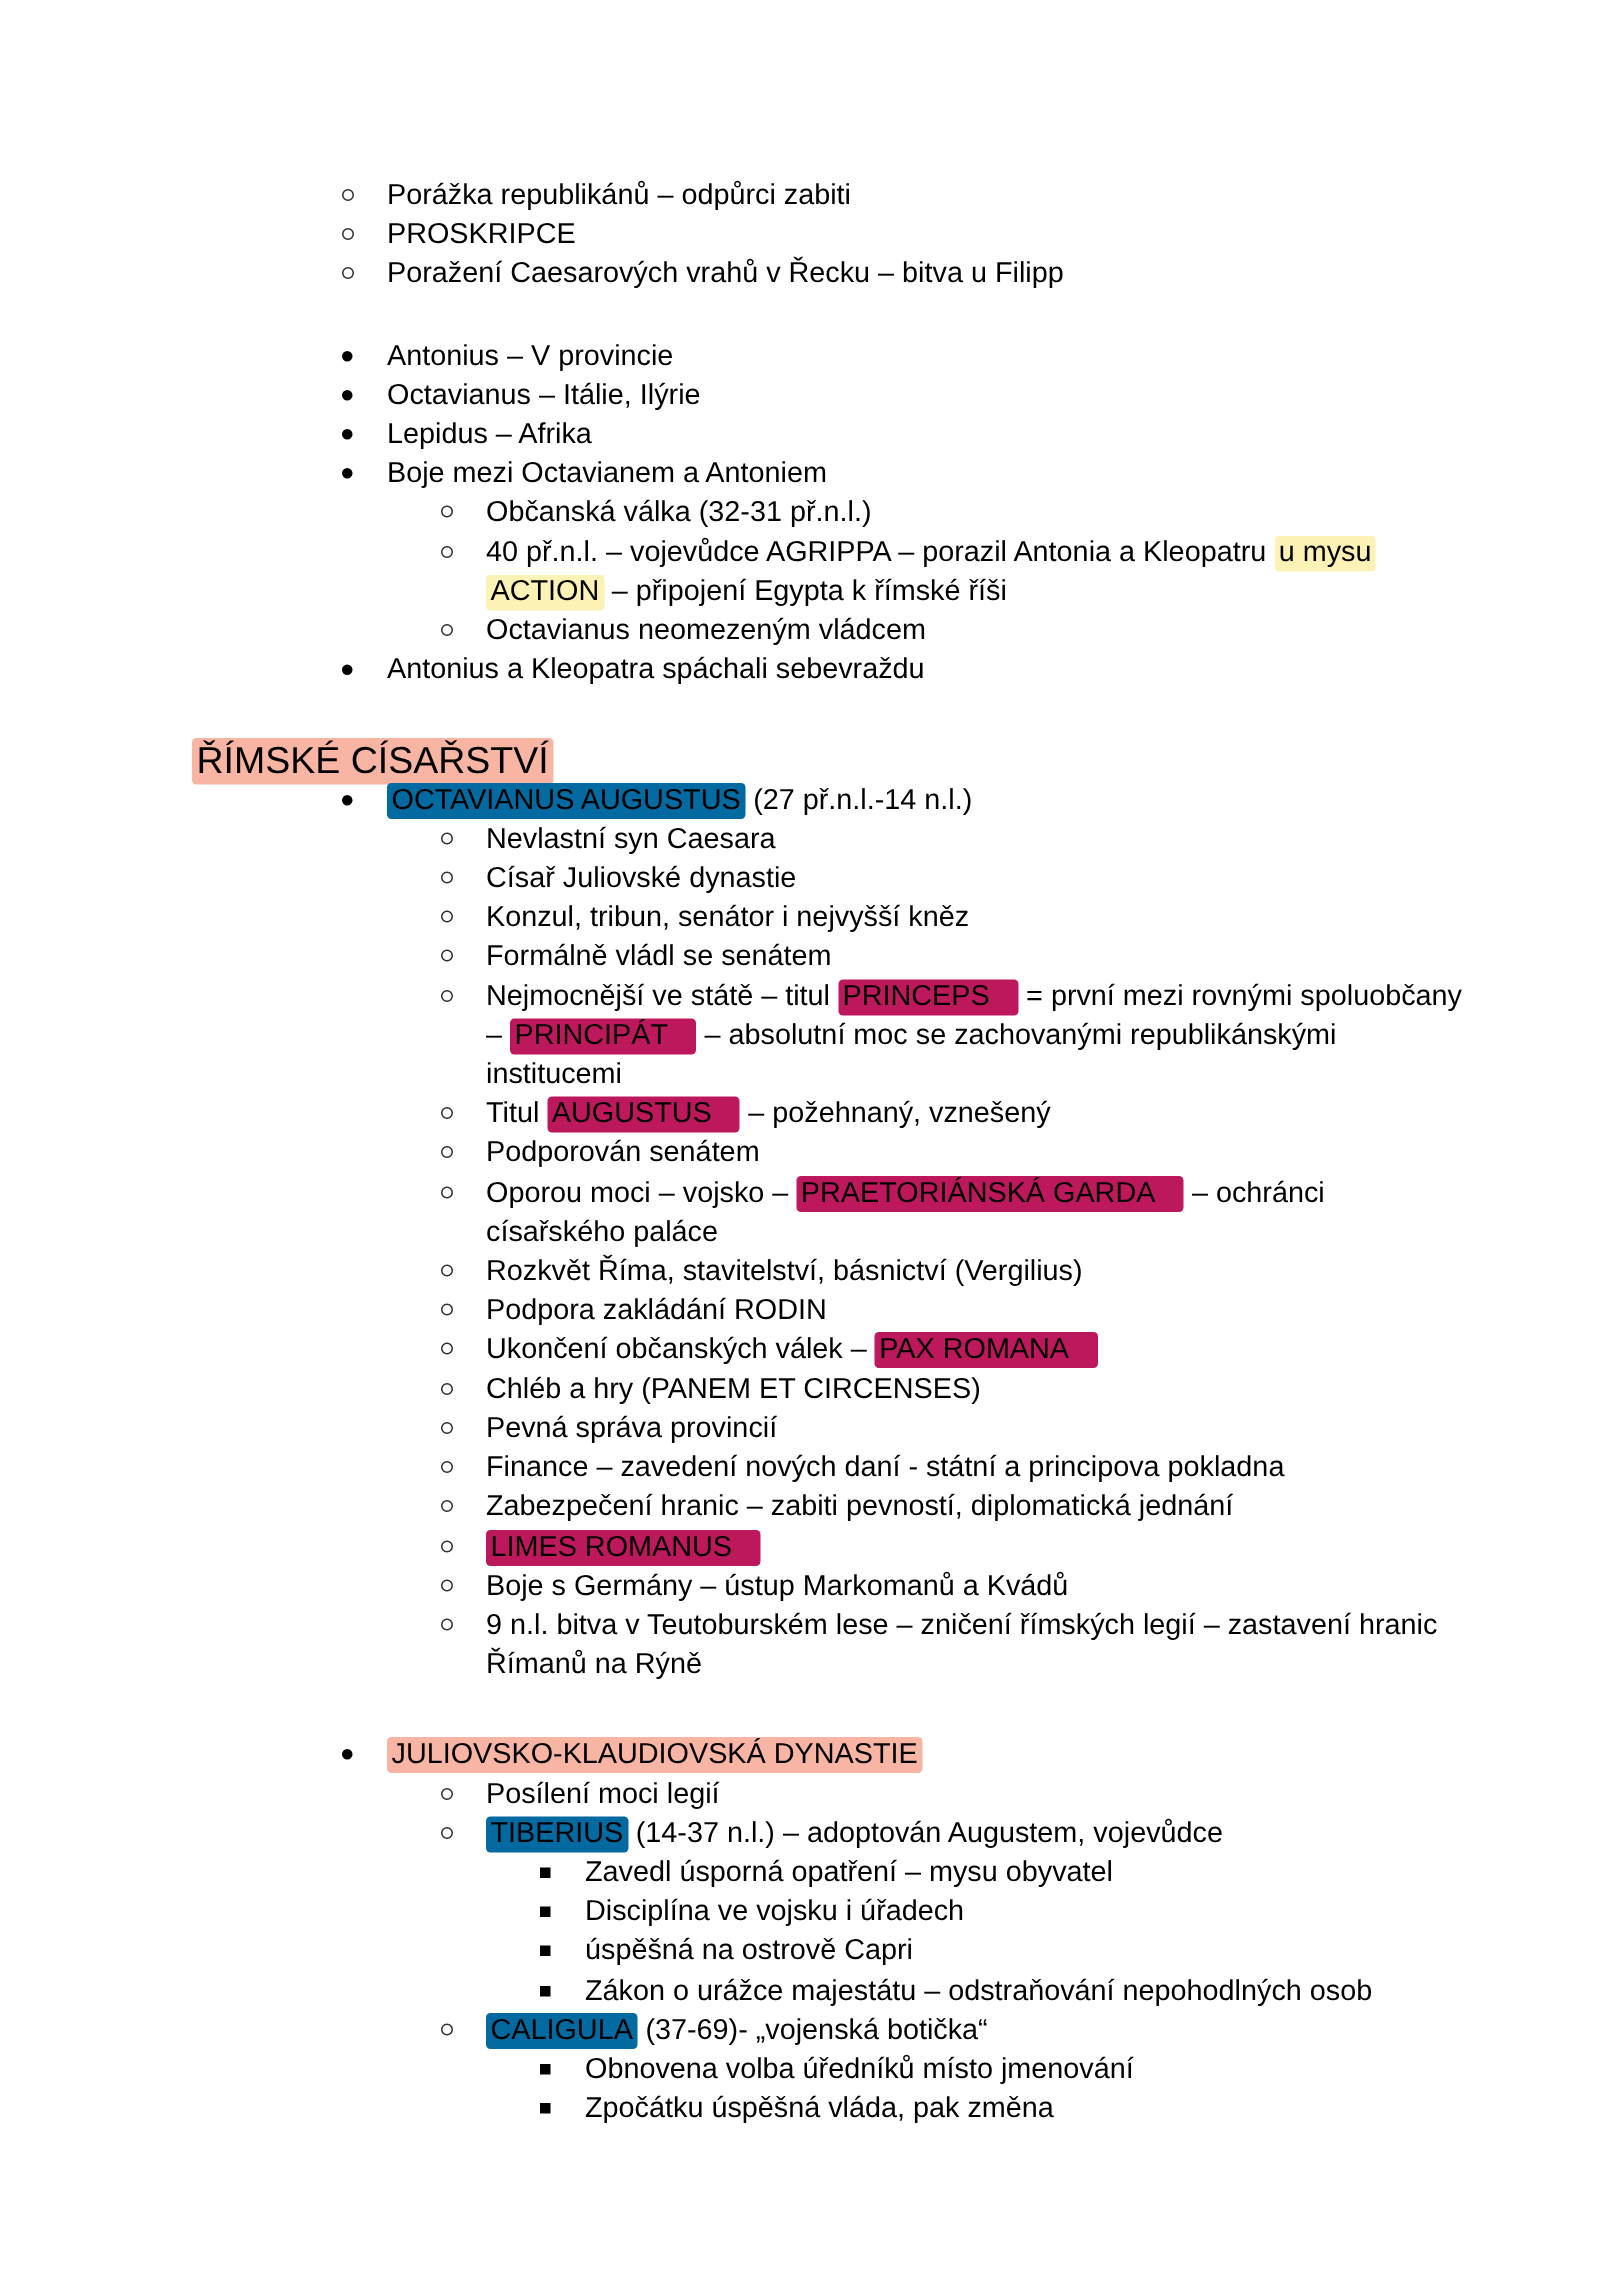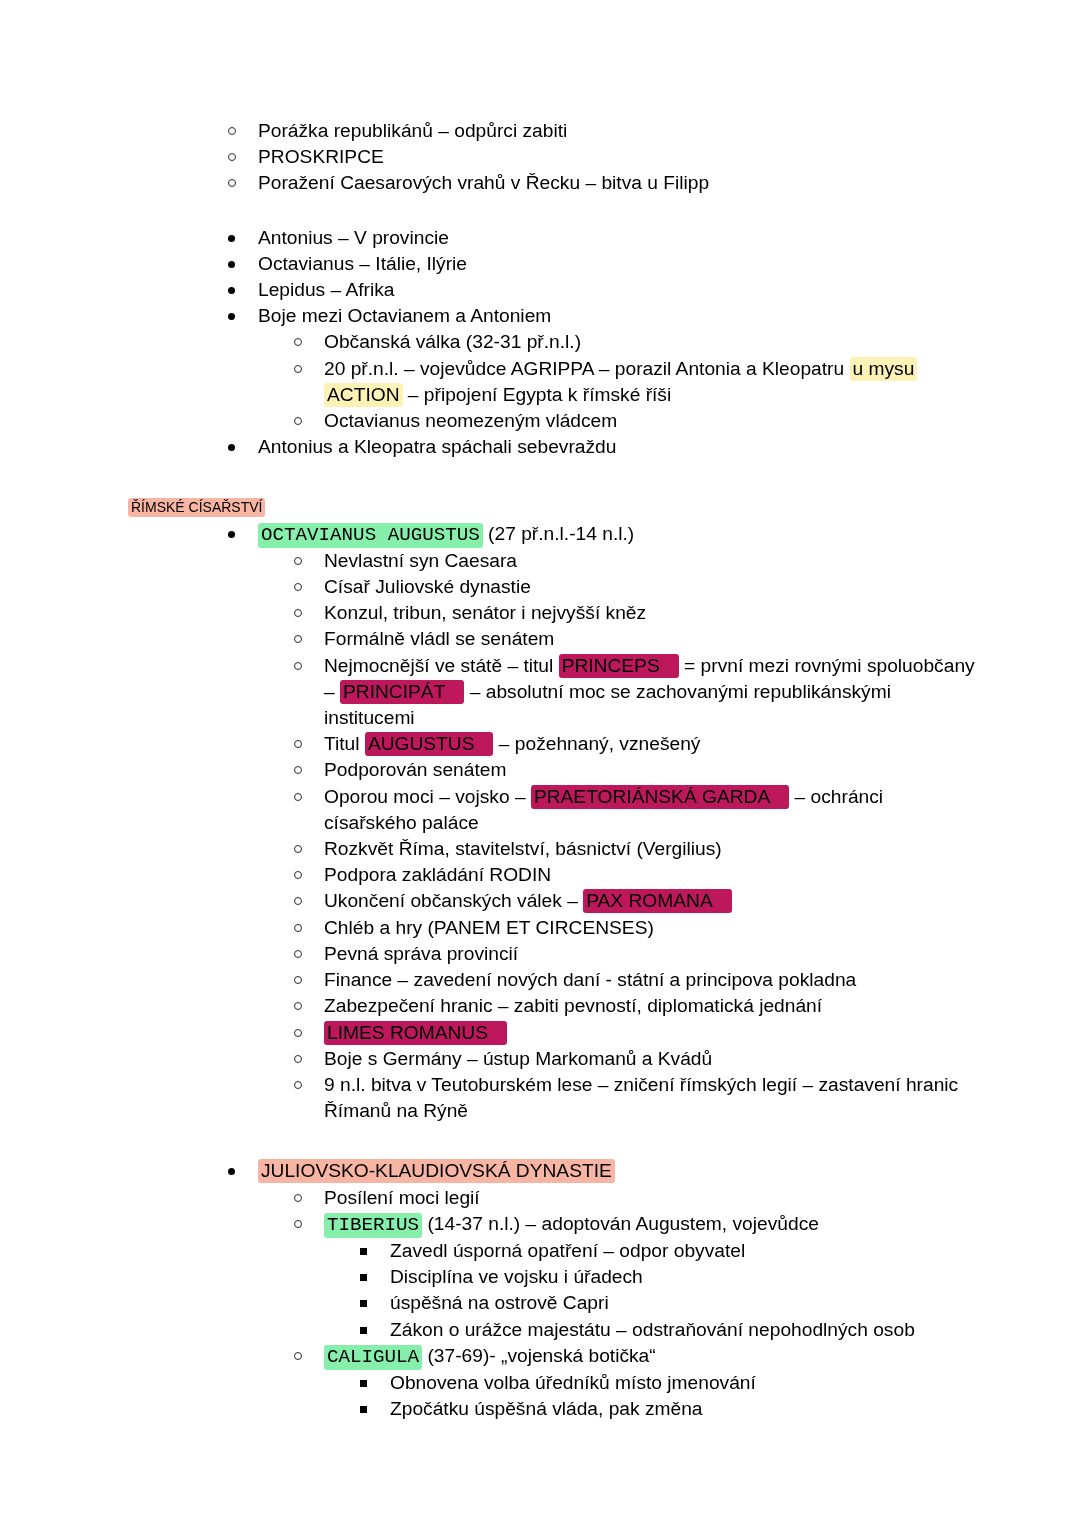--- a/index.html
+++ b/index.html
@@ -112,39 +112,38 @@
     -webkit-box-decoration-break: clone;
   }
   .hl-lightpink {
     background: #be185d;
     border-radius: 3px;
     padding: 1px 19px 2px 3px;
     box-decoration-break: clone;
     -webkit-box-decoration-break: clone;
   }
   .hl-orange {
-    background: #86efac;
+    background: #0369a1;
     border-radius: 3px;
     padding: 1px 3px 2px 3px;
     box-decoration-break: clone;
-    font-family: Liberation Mono, monospace;
     -webkit-box-decoration-break: clone;
   }
   .hl-yellow {
     background: #fdf2b5;
     border-radius: 3px;
     padding: 1px 3px 2px 3px;
     box-decoration-break: clone;
     -webkit-box-decoration-break: clone;
   }
 
   .section-heading {
     margin: 0;
     padding: 0;
-    font-size: 14px;
+    font-size: 25px;
     line-height: 26.2px;
     font-weight: normal;
   }
   .spacer-md { height: 28px; }
   .spacer-lg { height: 34px; }
 </style>
 </head>
 <body>
 
 <div class="page">
@@ -183,21 +182,21 @@
       <li class="item">
         <span class="bullet"></span>
         <span class="txt">Boje mezi Octavianem a Antoniem</span>
         <ul class="lvl lvl2">
           <li class="item">
             <span class="bullet"></span>
             <span class="txt">Občanská válka (32-31 př.n.l.)</span>
           </li>
           <li class="item">
             <span class="bullet"></span>
-            <span class="txt"><span>20 př.n.l. – vojevůdce AGRIPPA – porazil Antonia a Kleopatru </span><span class="hl-yellow">u mysu ACTION</span><span> – připojení Egypta k římské říši</span></span>
+            <span class="txt"><span>40 př.n.l. – vojevůdce AGRIPPA – porazil Antonia a Kleopatru </span><span class="hl-yellow">u mysu ACTION</span><span> – připojení Egypta k římské říši</span></span>
           </li>
           <li class="item">
             <span class="bullet"></span>
             <span class="txt">Octavianus neomezeným vládcem</span>
           </li>
         </ul>
       </li>
       <li class="item">
         <span class="bullet"></span>
         <span class="txt">Antonius a Kleopatra spáchali sebevraždu</span>
@@ -302,21 +301,21 @@
             <span class="bullet"></span>
             <span class="txt">Posílení moci legií</span>
           </li>
 
           <li class="item">
             <span class="bullet"></span>
             <span class="txt"><span class="hl-orange">TIBERIUS</span><span> (14-37 n.l.) – adoptován Augustem, vojevůdce</span></span>
             <ul class="lvl lvl3">
               <li class="item">
                 <span class="bullet"></span>
-                <span class="txt">Zavedl úsporná opatření – odpor obyvatel</span>
+                <span class="txt">Zavedl úsporná opatření – mysu obyvatel</span>
               </li>
               <li class="item">
                 <span class="bullet"></span>
                 <span class="txt">Disciplína ve vojsku i úřadech</span>
               </li>
               <li class="item">
                 <span class="bullet"></span>
                 <span class="txt">úspěšná na ostrově Capri</span>
               </li>
               <li class="item">

